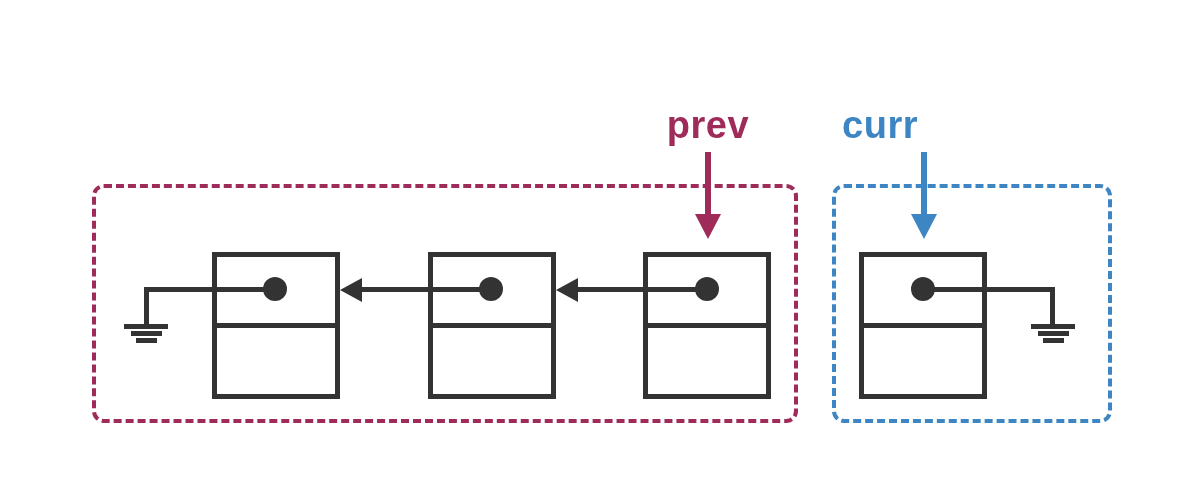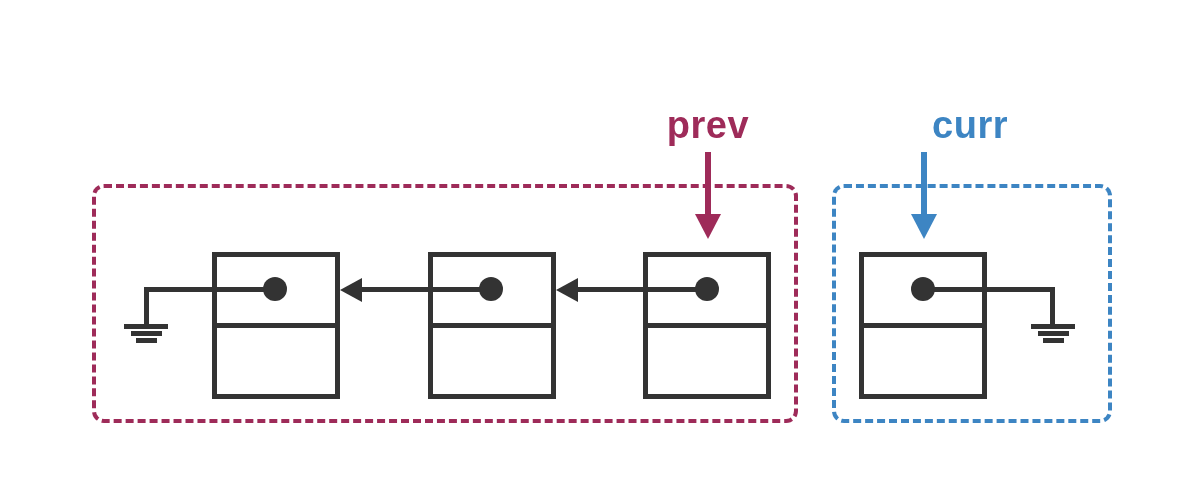--- a/index.html
+++ b/index.html
@@ -31,21 +31,21 @@
     position: absolute;
     top: 103px;
     width: 120px;
     text-align: center;
     font-size: 38px;
     font-weight: 600;
     letter-spacing: 0.5px;
     line-height: 44px;
   }
   .ptr-label.prev { left: 648px; color: var(--prev, #9e2b59); }
-  .ptr-label.curr { left: 888px; color: var(--curr, #3d85c3); text-align: right; }
+  .ptr-label.curr { left: 820px; color: var(--curr, #3d85c3); }
 
   
   .ptr-arrow-line {
     position: absolute;
     top: 152px;
     width: 6px;
     height: 63px;
     z-index: 5;
   }
   .ptr-arrow-line.prev { left: 705px; background: var(--prev, #9e2b59); }

